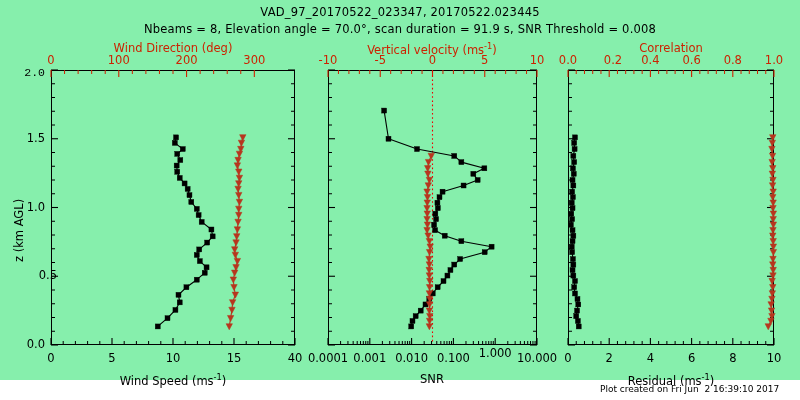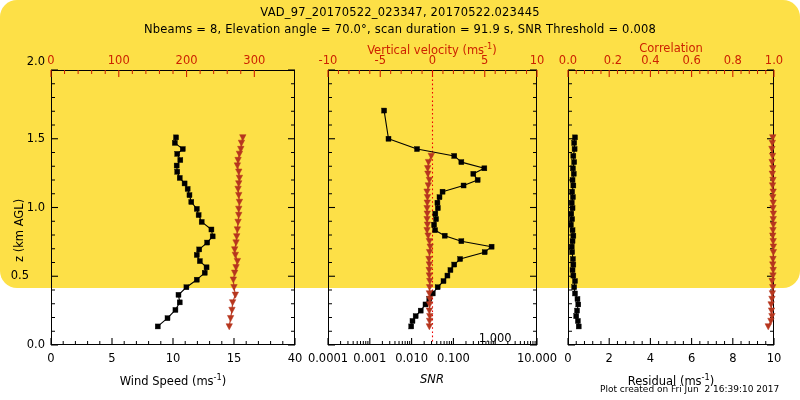--- a/index.html
+++ b/index.html
@@ -1,19 +1,19 @@
 <!DOCTYPE html>
 <html><head>
 <meta charset="utf-8">
 <title>VAD Profile Plot</title>
 <style>
   html,body{margin:0;padding:0;background:#ffffff;}
   body{width:800px;height:400px;overflow:hidden;
        font-family:"DejaVu Sans","Liberation Sans",sans-serif;}
-  #root{position:relative;width:800px;height:288px;background:#fde047;border-radius:17px;}
+  #root{position:relative;width:800px;height:380px;background:#86efac;}
 
   .txt{position:absolute;white-space:pre;color:#000000;
        font-family:"DejaVu Sans","Liberation Sans",sans-serif;}
   .red{color:#cc2200;}
   .ctr{text-align:center;transform:translateX(-50%);}
 
   .title1{font-size:11.5px;letter-spacing:.2px;}
   .title2{font-size:11.5px;letter-spacing:.2px;}
   .axlabel{font-size:11.5px;}
   .tick{font-size:11.5px;}
@@ -36,23 +36,24 @@
   <div class="txt title1 ctr" style="left:400px;top:5px;">VAD_97_20170522_023347, 20170522.023445</div>
 
   <div class="txt title2 ctr" style="left:400px;top:22px;">Nbeams = 8, Elevation angle = 70.0°, scan duration = 91.9 s, SNR Threshold = 0.008</div>
 
   <div class="txt footer" style="left:592px;top:384px;padding-left:8px;">Plot created on Fri Jun  2 16:39:10 2017</div>
 
   <div class="ylab" style="left:12px;top:262px;">z (km AGL)</div>
 
   <div class="panel" id="panel1-frame" style="left:51px;top:70px;width:244px;height:275px;"></div>
   <div class="txt axlabel ctr" style="left:173px;top:372px;"><span>Wind Speed (ms</span><sup>-1</sup><span>)</span></div>
+  <div class="txt axlabel red ctr" style="left:173px;top:41px;">Wind Direction (deg)</div>
 
   <div class="panel" id="panel2-frame" style="left:328px;top:70px;width:209px;height:275px;"></div>
-  <div class="txt axlabel ctr" style="left:432px;top:372px;font-style:italic;">SNR</div>
+  <div class="txt axlabel ctr" style="left:432px;top:372px;">SNR</div>
   <div class="txt axlabel red ctr" style="left:432px;top:41px;"><span>Vertical velocity (ms</span><sup>-1</sup><span>)</span></div>
 
   <div class="panel" id="panel3-frame" style="left:568px;top:70px;width:206px;height:275px;"></div>
   <div class="txt axlabel ctr" style="left:671px;top:372px;"><span>Residual (ms</span><sup>-1</sup><span>)</span></div>
   <div class="txt axlabel red ctr" style="left:671px;top:41px;">Correlation</div>
 
   <svg id="plot-layer" width="800" height="400">
       <line x1="51" y1="345" x2="58" y2="345" stroke="#000" stroke-width="1.1"></line>
       <line x1="295" y1="345" x2="288" y2="345" stroke="#000" stroke-width="1.1"></line>
       <line x1="328" y1="345" x2="335" y2="345" stroke="#000" stroke-width="1.1"></line>
@@ -549,38 +550,38 @@
         <polygon points="769.564,165.5925 775.964,165.5925 772.764,171.6725" fill="#b7361e" stroke="#b7361e" stroke-width="0.5"></polygon>
         <polygon points="768.9459999999999,159.405 775.346,159.405 772.146,165.485" fill="#b7361e" stroke="#b7361e" stroke-width="0.5"></polygon>
         <polygon points="769.358,153.2175 775.758,153.2175 772.558,159.2975" fill="#b7361e" stroke="#b7361e" stroke-width="0.5"></polygon>
         <polygon points="768.74,146.3425 775.1400000000001,146.3425 771.94,152.4225" fill="#b7361e" stroke="#b7361e" stroke-width="0.5"></polygon>
         <polygon points="769.1519999999999,140.155 775.552,140.155 772.352,146.235" fill="#b7361e" stroke="#b7361e" stroke-width="0.5"></polygon>
         <polygon points="769.564,134.655 775.964,134.655 772.764,140.735" fill="#b7361e" stroke="#b7361e" stroke-width="0.5"></polygon>
       </g>
     </svg>
   <div id="tick-layer">
       <div class="txt tick " style="left: 45px; top: 337px; transform: translateX(-100%);">0.0</div>
-      <div class="txt tick " style="left: 29px; top: 268.25px; transform: translateX(-100%);">0.5</div>
+      <div class="txt tick " style="left: 57px; top: 268.25px; transform: translateX(-100%);">0.5</div>
       <div class="txt tick " style="left: 45px; top: 199.5px; transform: translateX(-100%);">1.0</div>
       <div class="txt tick " style="left: 45px; top: 130.75px; transform: translateX(-100%);">1.5</div>
-      <div class="txt tick " style="left: 45px; top: 54px; transform: translateX(-100%);">2.0</div>
+      <div class="txt tick " style="left: 45px; top: 66px; transform: translateX(-100%); font-family: Liberation Mono, monospace;">2.0</div>
       <div class="txt tick " style="left: 51px; top: 351px; transform: translateX(-50%);">0</div>
       <div class="txt tick " style="left: 112px; top: 351px; transform: translateX(-50%);">5</div>
       <div class="txt tick " style="left: 173px; top: 351px; transform: translateX(-50%);">10</div>
       <div class="txt tick " style="left: 234px; top: 351px; transform: translateX(-50%);">15</div>
       <div class="txt tick " style="left: 295px; top: 351px; transform: translateX(-50%);">40</div>
       <div class="txt tick red" style="left: 51px; top: 53px; transform: translateX(-50%);">0</div>
       <div class="txt tick red" style="left: 118.778px; top: 53px; transform: translateX(-50%);">100</div>
       <div class="txt tick red" style="left: 186.556px; top: 53px; transform: translateX(-50%);">200</div>
       <div class="txt tick red" style="left: 254.333px; top: 53px; transform: translateX(-50%);">300</div>
       <div class="txt tick " style="left: 328px; top: 351px; transform: translateX(-50%);">0.0001</div>
       <div class="txt tick " style="left: 369.8px; top: 351px; transform: translateX(-50%);">0.001</div>
       <div class="txt tick " style="left: 411.6px; top: 351px; transform: translateX(-50%);">0.010</div>
       <div class="txt tick " style="left: 453.4px; top: 351px; transform: translateX(-50%);">0.100</div>
-      <div class="txt tick " style="left: 495.2px; top: 331px; transform: translateX(-50%);">1.000</div>
+      <div class="txt tick " style="left: 495.2px; top: 346px; transform: translateX(-50%);">1.000</div>
       <div class="txt tick " style="left: 537px; top: 351px; transform: translateX(-50%);">10.000</div>
       <div class="txt tick red" style="left: 328px; top: 53px; transform: translateX(-50%);">-10</div>
       <div class="txt tick red" style="left: 380.25px; top: 53px; transform: translateX(-50%);">-5</div>
       <div class="txt tick red" style="left: 432.5px; top: 53px; transform: translateX(-50%);">0</div>
       <div class="txt tick red" style="left: 484.75px; top: 53px; transform: translateX(-50%);">5</div>
       <div class="txt tick red" style="left: 537px; top: 53px; transform: translateX(-50%);">10</div>
       <div class="txt tick " style="left: 568px; top: 351px; transform: translateX(-50%);">0</div>
       <div class="txt tick " style="left: 609.2px; top: 351px; transform: translateX(-50%);">2</div>
       <div class="txt tick " style="left: 650.4px; top: 351px; transform: translateX(-50%);">4</div>
       <div class="txt tick " style="left: 691.6px; top: 351px; transform: translateX(-50%);">6</div>

